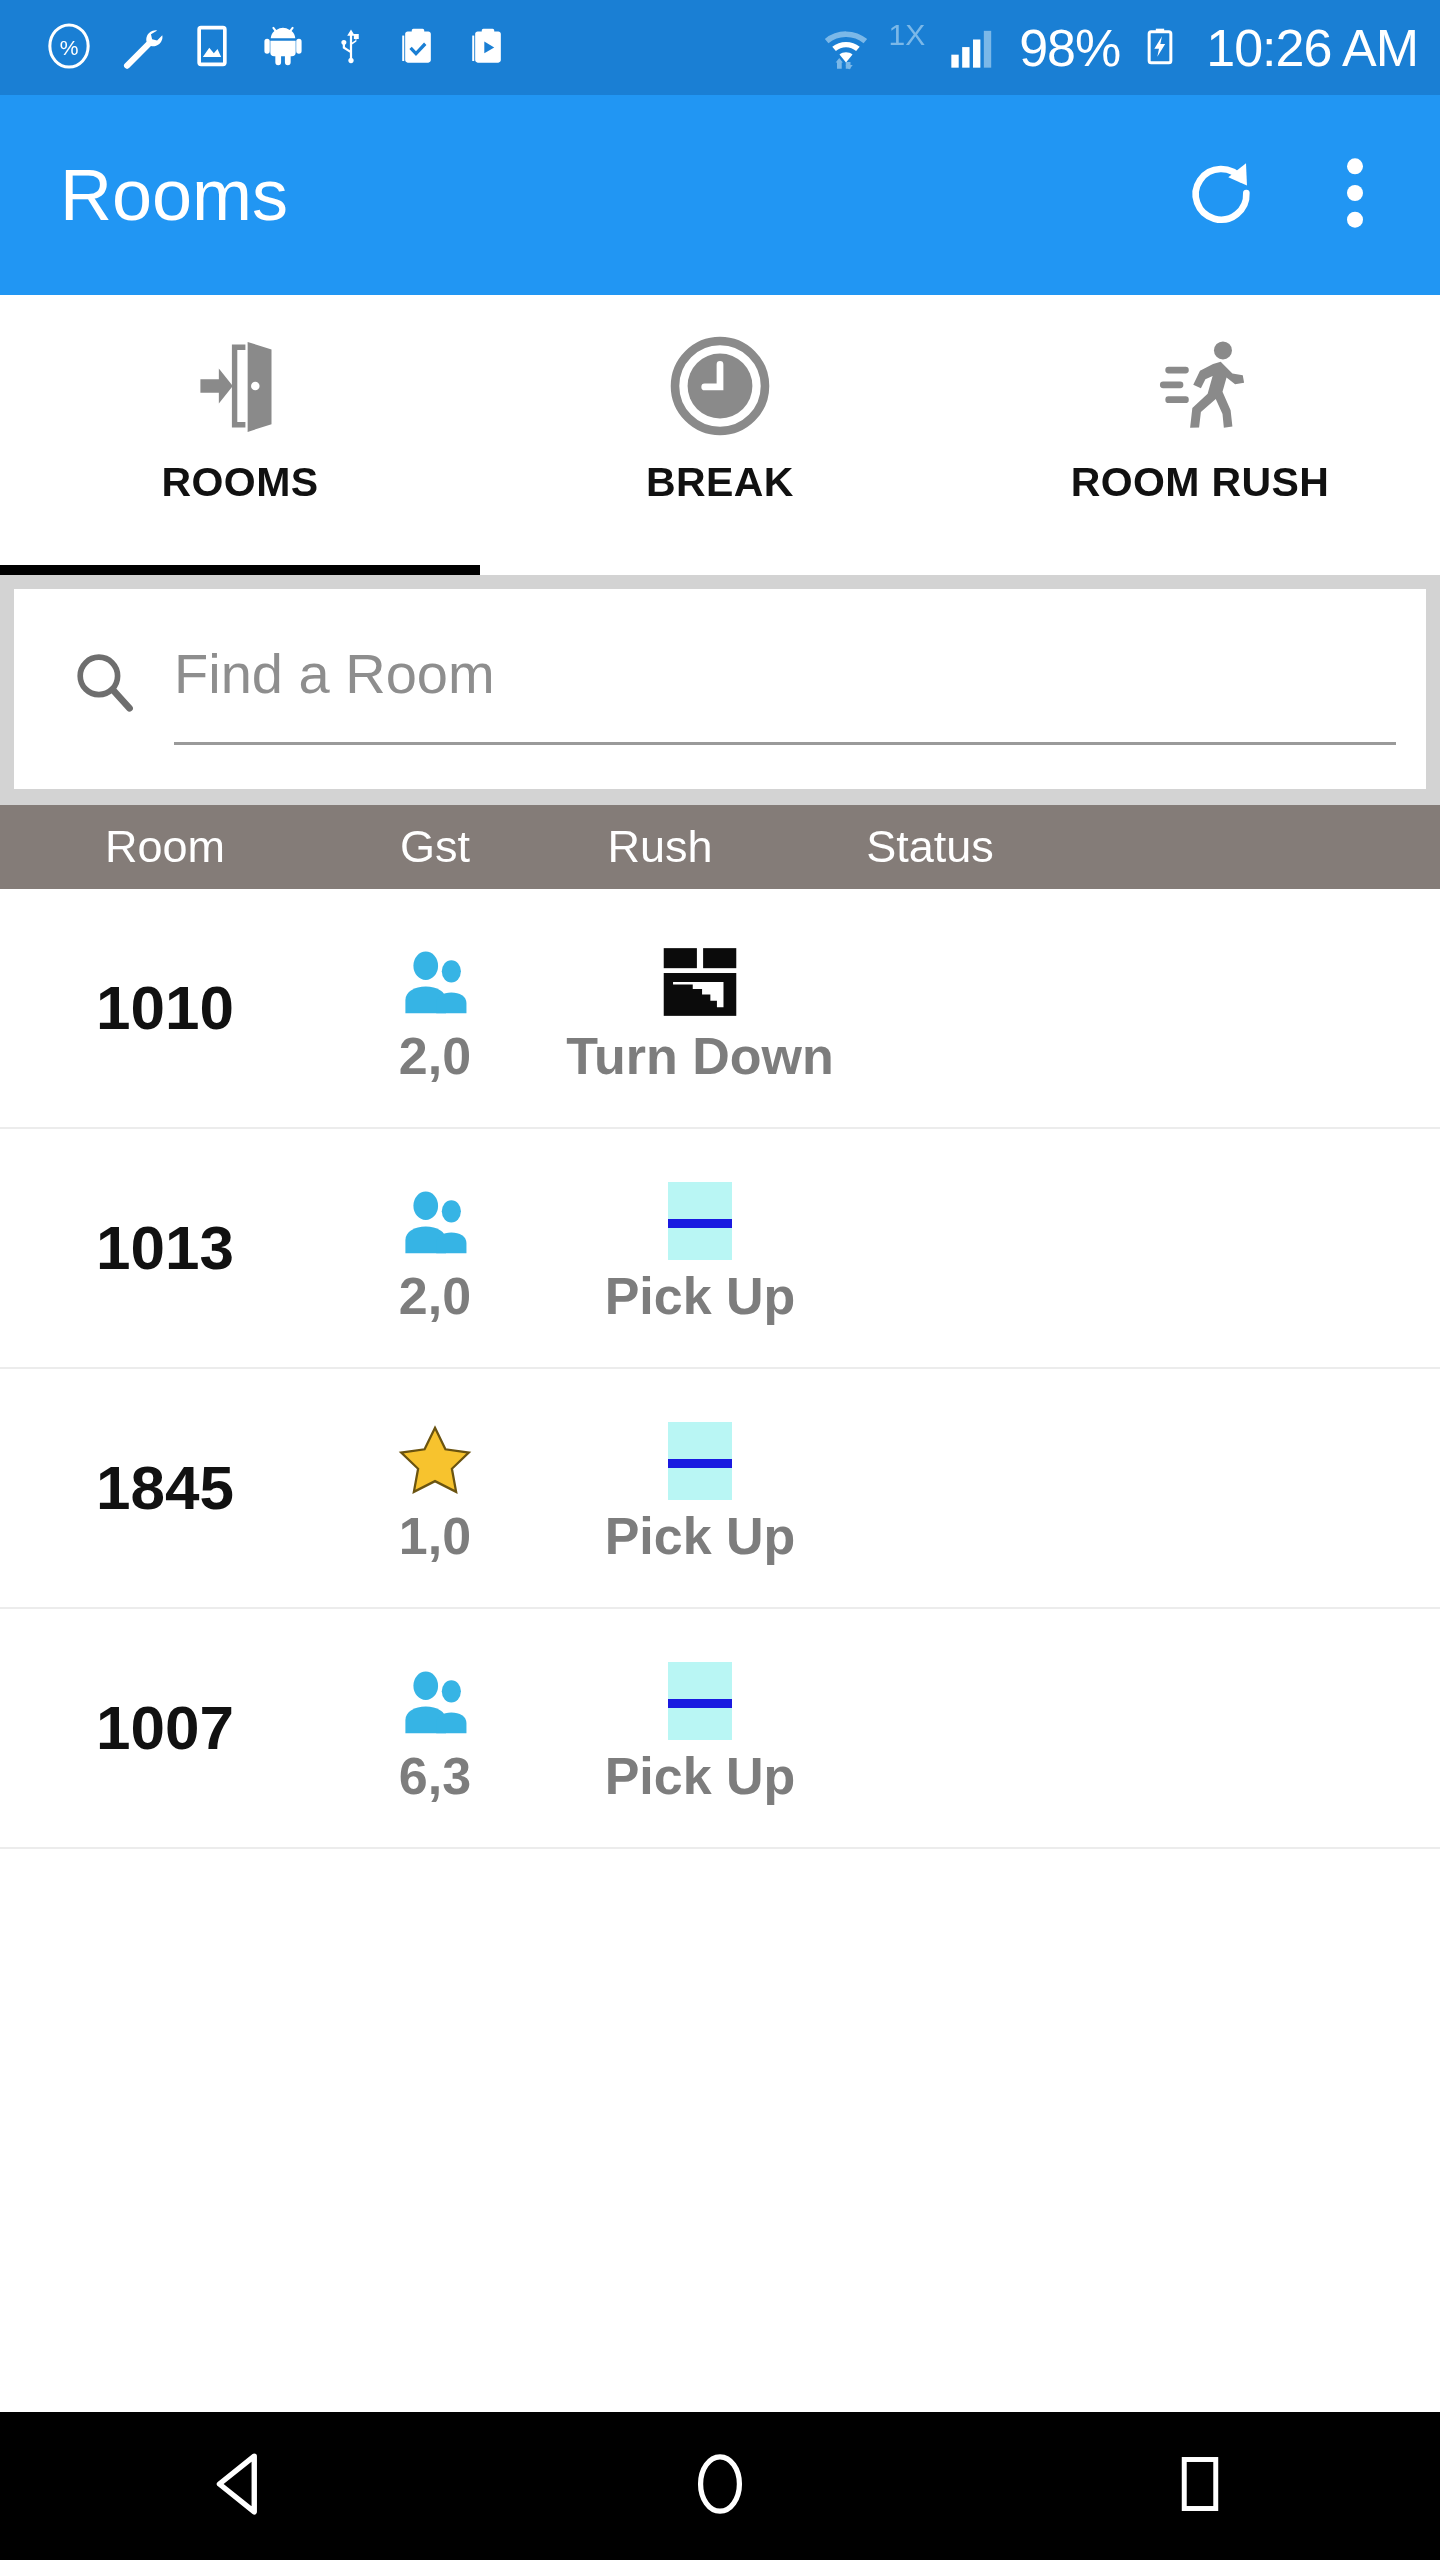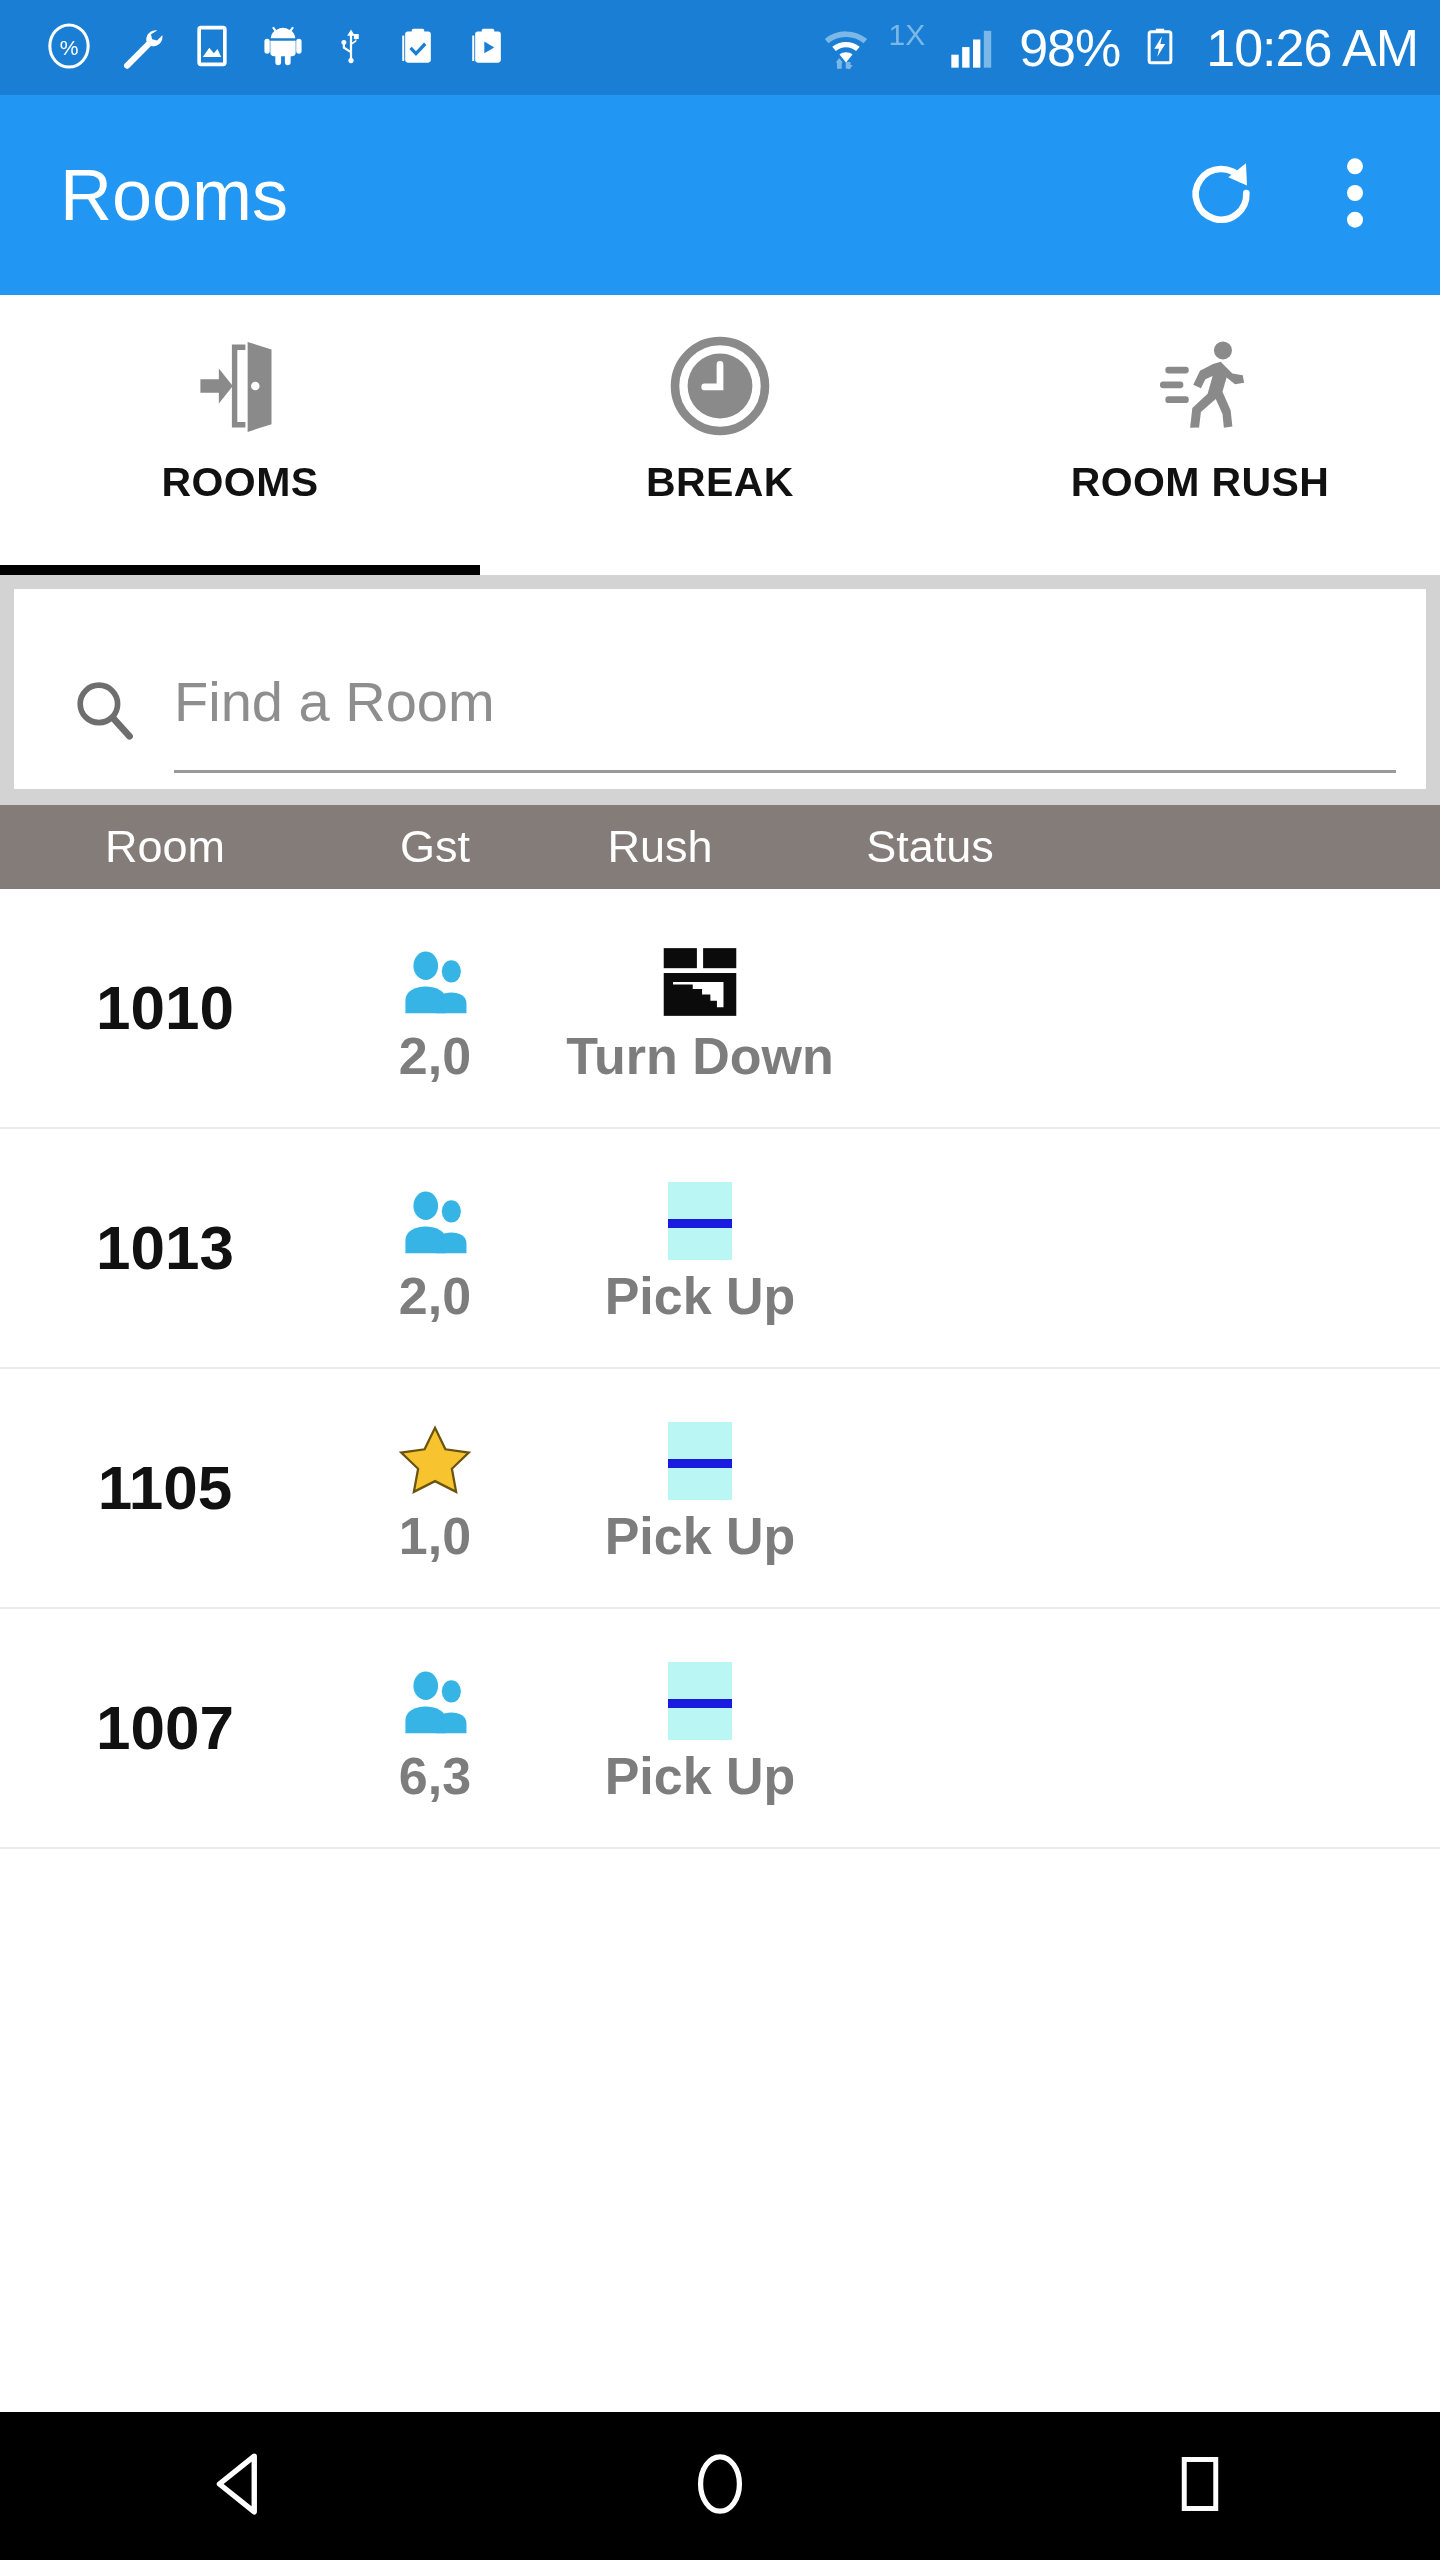--- a/index.html
+++ b/index.html
@@ -116,21 +116,21 @@
   .search-zone {
     background: #d3d3d3;
     padding: 14px 14px 16px 14px;
     flex: 0 0 auto;
   }
   .search-box {
     background: #ffffff;
     height: 200px;
     display: flex;
     align-items: flex-start;
-    padding: 80px 30px 0 48px;
+    padding: 52px 30px 0 48px;
   }
   .search-icon-wrap {
     width: 84px;
     flex: 0 0 auto;
     display: flex;
     justify-content: center;
     padding-top: 6px;
   }
   .search-field {
     flex: 1 1 auto;
@@ -463,21 +463,21 @@
           <div class="pickup-icon"></div>
         </div>
         <span class="serv-label">Pick Up</span>
       </div>
       <div class="cell c-rush"></div>
       <div class="cell c-status"></div>
     </div>
 
     <div class="row">
       <div class="cell c-room">
-        <span class="room-num">1105</span>
+        <span class="room-num">1845</span>
       </div>
       <div class="cell c-gst">
         <div class="icon-slot">
           <svg width="82" height="78" viewBox="0 0 24 24">
             <path fill="#f7c32e" stroke="#6b5410" stroke-width="0.7" d="M12 1.8 15.2 8.4 22.4 9.4 17.2 14.4 18.5 21.5 12 18.2 5.5 21.5 6.8 14.4 1.6 9.4 8.8 8.4z"></path>
           </svg>
         </div>
         <span class="gst-count">1,0</span>
       </div>
       <div class="cell c-serv">

